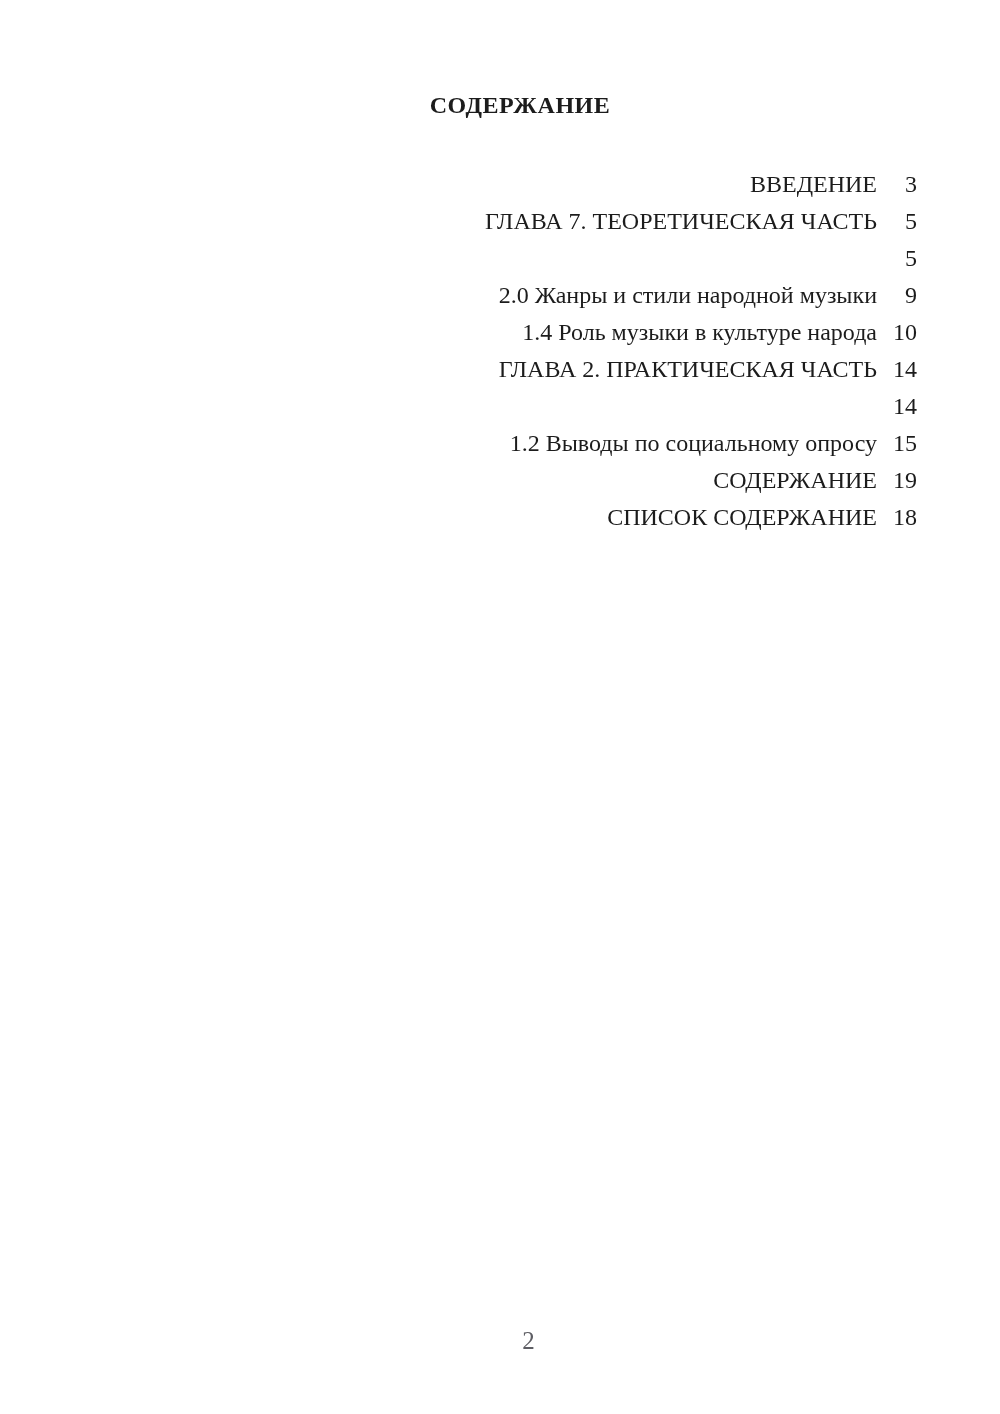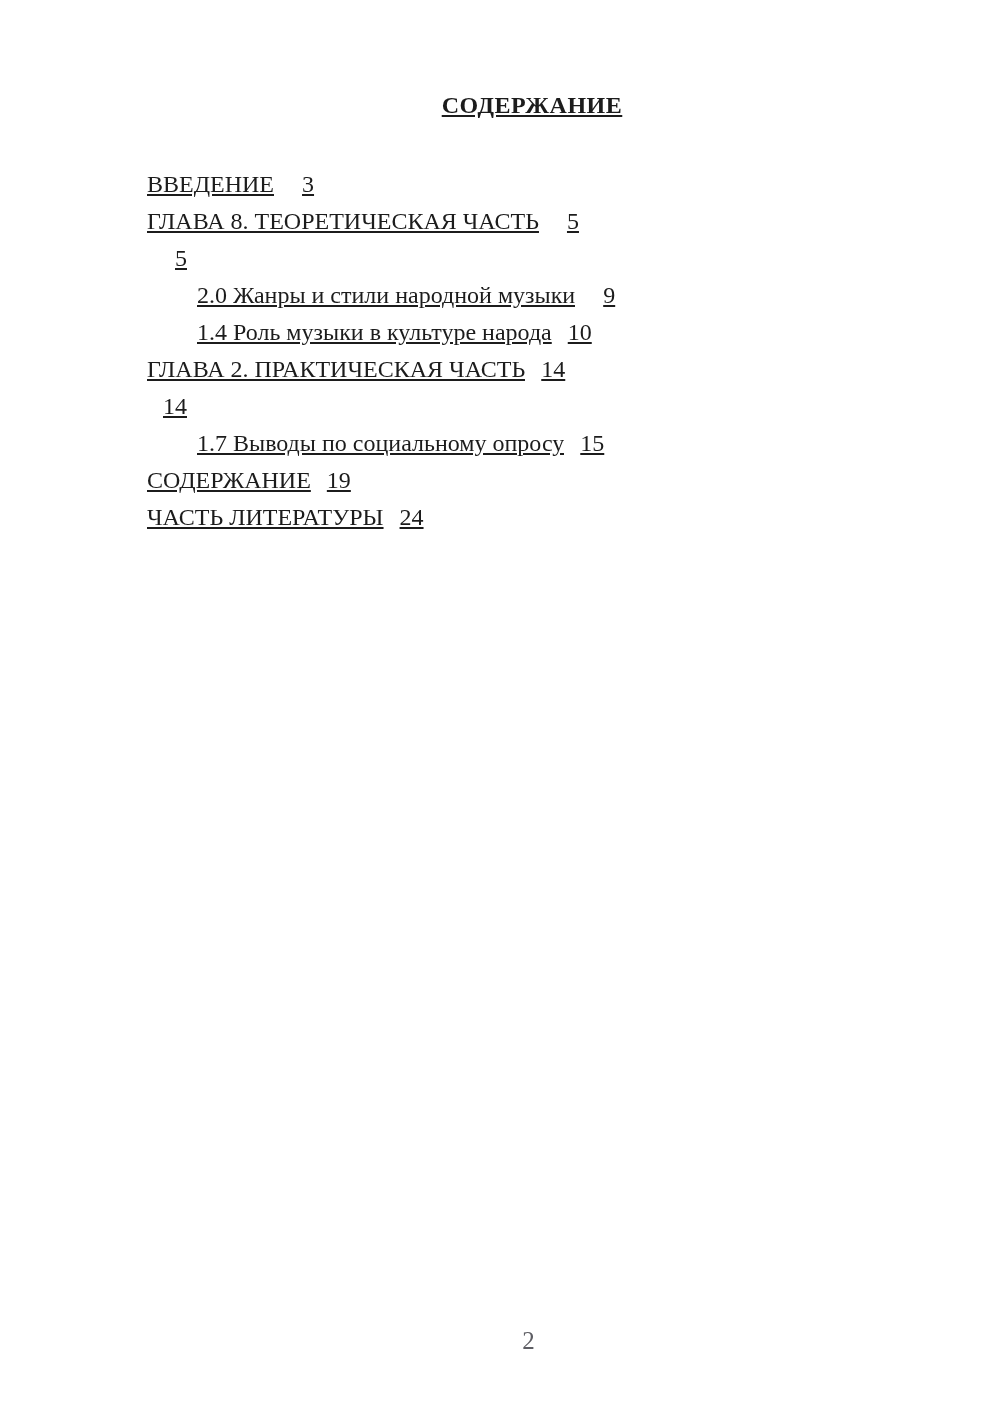--- a/index.html
+++ b/index.html
@@ -13,39 +13,38 @@
     width: 1000px;
     height: 1414px;
     margin: 0 auto;
     background: #ffffff;
     font-family: "Liberation Serif", "DejaVu Serif", serif;
     color: #1c1c1c;
     overflow: hidden;
   }
   .content {
     position: absolute;
-    left: 147px;
+    left: 123px;
     right: 83px;
     top: 0;
-    text-decoration: underline;
   }
   .doc-title {
     margin-top: 92px;
     text-align: center;
     font-size: 24px;
     line-height: 26px;
     font-weight: bold;
     letter-spacing: 0.5px;
   }
   .toc-list {
     margin-top: 48px;
   }
   .toc-row {
     display: flex;
-    justify-content: flex-start;
+    justify-content: flex-end;
     align-items: baseline;
     font-size: 24px;
     line-height: 37px;
     white-space: nowrap;
   }
   .toc-row .toc-label {
     overflow: hidden;
   }
   .toc-row.indent .toc-label {
     padding-left: 50px;
@@ -72,21 +71,21 @@
   <div class="content">
     <div class="doc-title">СОДЕРЖАНИЕ</div>
 
     <div class="toc-list">
   <div class="toc-row">
     <span class="toc-label">ВВЕДЕНИЕ</span>
     <span class="toc-page">3</span>
   </div>
 
   <div class="toc-row">
-    <span class="toc-label">ГЛАВА 8. ТЕОРЕТИЧЕСКАЯ ЧАСТЬ</span>
+    <span class="toc-label">ГЛАВА 7. ТЕОРЕТИЧЕСКАЯ ЧАСТЬ</span>
     <span class="toc-page">5</span>
   </div>
 
   <div class="toc-row indent">
     <span class="toc-page">5</span>
   </div>
 
 
   <div class="toc-row indent">
     <span class="toc-label">2.0 Жанры и стили народной музыки</span>
@@ -101,30 +100,30 @@
   <div class="toc-row">
     <span class="toc-label">ГЛАВА 2. ПРАКТИЧЕСКАЯ ЧАСТЬ</span>
     <span class="toc-page">14</span>
   </div>
 
   <div class="toc-row indent">
     <span class="toc-page">14</span>
   </div>
 
   <div class="toc-row indent">
-    <span class="toc-label">1.7 Выводы по социальному опросу</span>
+    <span class="toc-label">1.2 Выводы по социальному опросу</span>
     <span class="toc-page">15</span>
   </div>
 
   <div class="toc-row">
     <span class="toc-label">СОДЕРЖАНИЕ</span>
     <span class="toc-page">19</span>
   </div>
 
   <div class="toc-row">
-    <span class="toc-label">ЧАСТЬ ЛИТЕРАТУРЫ</span>
-    <span class="toc-page">24</span>
+    <span class="toc-label">СПИСОК СОДЕРЖАНИЕ</span>
+    <span class="toc-page">18</span>
   </div>
 </div>
   </div>
 
   <div class="page-footer">2</div>
 </div>
 
 </body></html>

